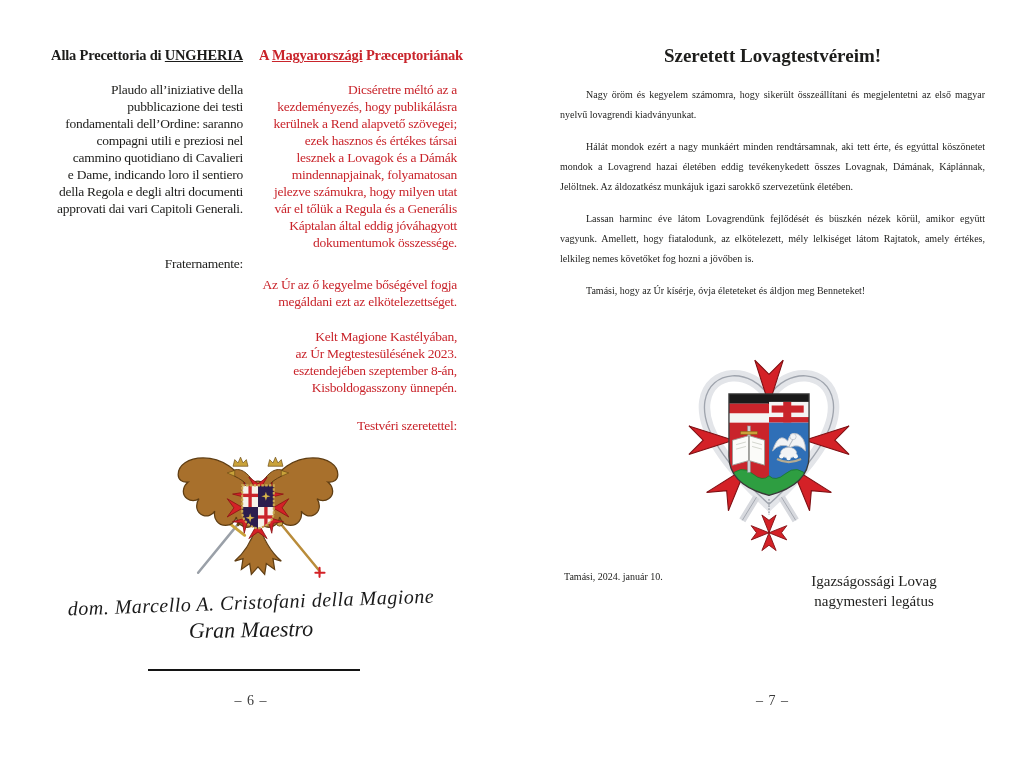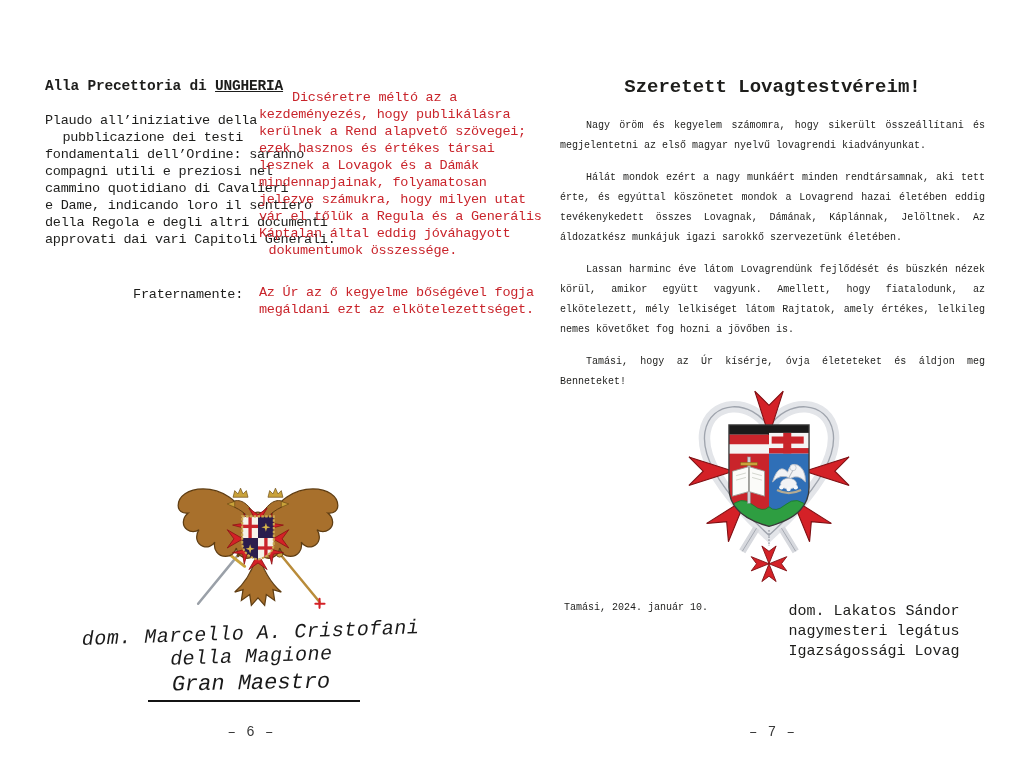--- a/index.html
+++ b/index.html
@@ -1,21 +1,21 @@
 <!DOCTYPE html>
 <html style="--accent-red: #c9242b; --text: #1d1d1b;"><head>
 <meta charset="utf-8">
 <style>
   html,body{margin:0;padding:0;}
   body{
     width:1024px;height:771px;position:relative;background:#ffffff;
     color:#1d1d1b;font-family:"Liberation Serif","DejaVu Serif",serif;
     overflow:hidden;
   }
-  .page{position:absolute;top:72px;font-family:Liberation Mono, monospace;}
+  .page{position:absolute;top:41px;}
   .page.left{left:45px;width:412px;height:680px;}
   .page.right{left:560px;width:425px;height:680px;}
 
   
   .cols{display:flex;gap:16px;}
   .col{width:198px;font-size:13.5px;line-height:17px;letter-spacing:-0.25px;}
   .col.it{text-align:right;}
   .col.hu{color:var(--accent-red,#c9242b);text-align:left;}
   .colhead{margin:0;padding-top:6px;font-size:14.5px;font-weight:bold;white-space:nowrap;letter-spacing:-0.2px;}
   .u{text-decoration:underline;}
@@ -60,32 +60,38 @@
 pubblicazione dei testi
 fondamentali dell’Ordine: saranno
 compagni utili e preziosi nel
 cammino quotidiano di Cavalieri
 e Dame, indicando loro il sentiero
 della Regola e degli altri documenti
 approvati dai vari Capitoli Generali.</p>
         <p class="closing">Fraternamente:</p>
       </div>
       <div class="col hu">
+        <h3 class="colhead"><span>A </span><span class="u">Magyarországi</span><span> Præceptoriának</span></h3>
         <p class="p1">Dicséretre méltó az a
 kezdeményezés, hogy publikálásra
 kerülnek a Rend alapvető szövegei;
 ezek hasznos és értékes társai
 lesznek a Lovagok és a Dámák
 mindennapjainak, folyamatosan
 jelezve számukra, hogy milyen utat
 vár el tőlük a Regula és a Generális
 Káptalan által eddig jóváhagyott
 dokumentumok összessége.</p>
         <p class="p2">Az Úr az ő kegyelme bőségével fogja
 megáldani ezt az elkötelezettséget.</p>
+        <p class="p3">Kelt Magione Kastélyában,
+az Úr Megtestesülésének 2023.
+esztendejében szeptember 8-án,
+Kisboldogasszony ünnepén.</p>
+        <p class="closing">Testvéri szeretettel:</p>
       </div>
     </div>
 
     <div class="eagle">
       <svg viewBox="0 0 220 190" aria-hidden="true">
         <defs>
           <path id="wingL" d="M110,100 L96,60 C88,38 66,24 44,24 C26,24 14,33 14,44 C14,50 19,54 26,53 C19,59 18,68 25,73 C29,76 35,76 39,73 C34,81 36,90 44,93 C49,95 55,93 58,88 C56,97 62,105 71,105 C77,105 82,101 84,95 C85,103 92,109 100,107 C104,106 107,102 108,97 Z"></path>
           <path id="starG" d="M0,-5.5 L1.3,-1.3 L5.5,0 L1.3,1.3 L0,5.5 L-1.3,1.3 L-5.5,0 L-1.3,-1.3 Z"></path>
           <path id="armR" d="M0,-18 L-11,-37 L0,-29 L11,-37 Z"></path>
           <clipPath id="shieldClip">
@@ -206,21 +212,20 @@
           <path d="M0,0 L-8,20 L0,14 L8,20 Z"></path>
           <path d="M0,0 L-20,-8 L-14,0 L-20,8 Z"></path>
           <path d="M0,0 L20,-8 L14,0 L20,8 Z"></path>
         </g>
       </svg>
     </div>
 
     <div class="sigrow">
       <span class="dateplace">Tamási, 2024. január 10.</span>
       <div class="sigblock">
-        <div>dom. Lakatos Sándor</div>
+        <div>Igazságossági Lovag</div>
         <div>nagymesteri legátus</div>
-        <div>Igazságossági Lovag</div>
       </div>
     </div>
 
     <div class="pagenum">– 7 –</div>
   </section>
 </div>
 
 </body></html>

